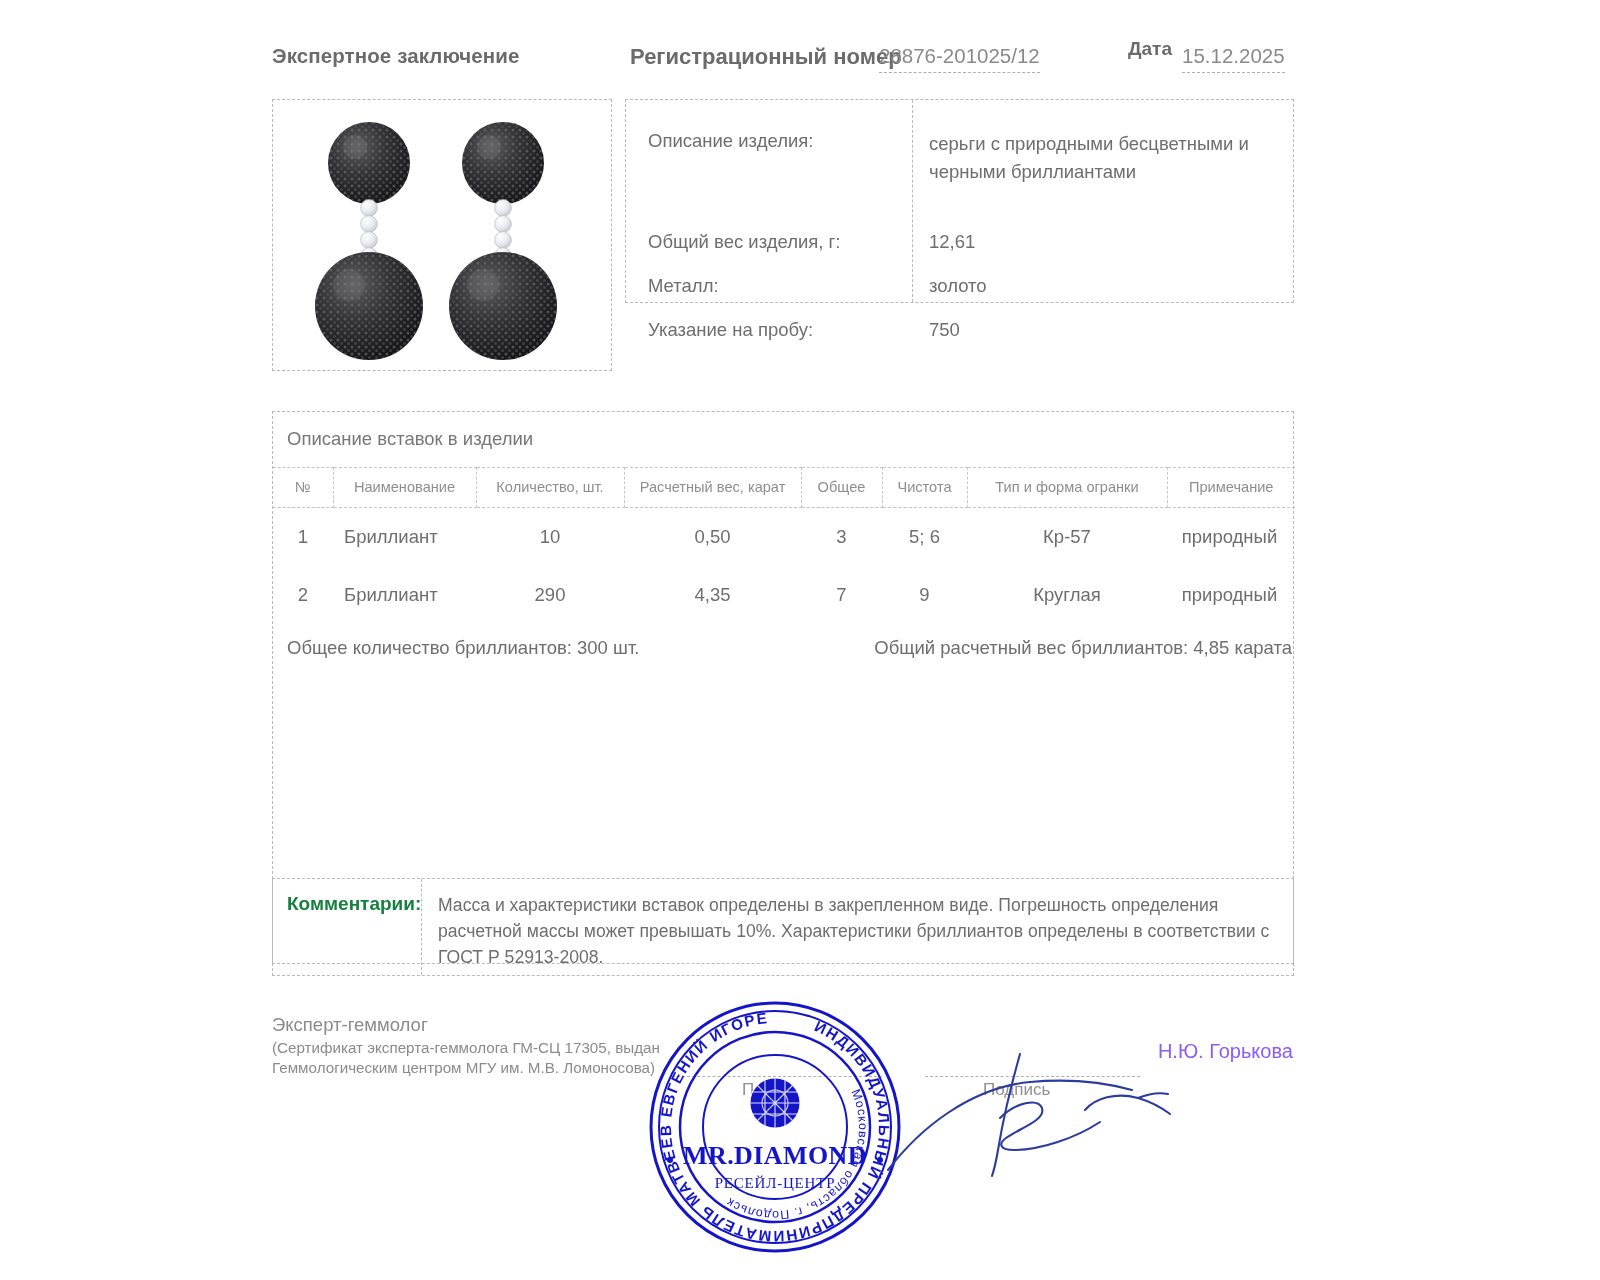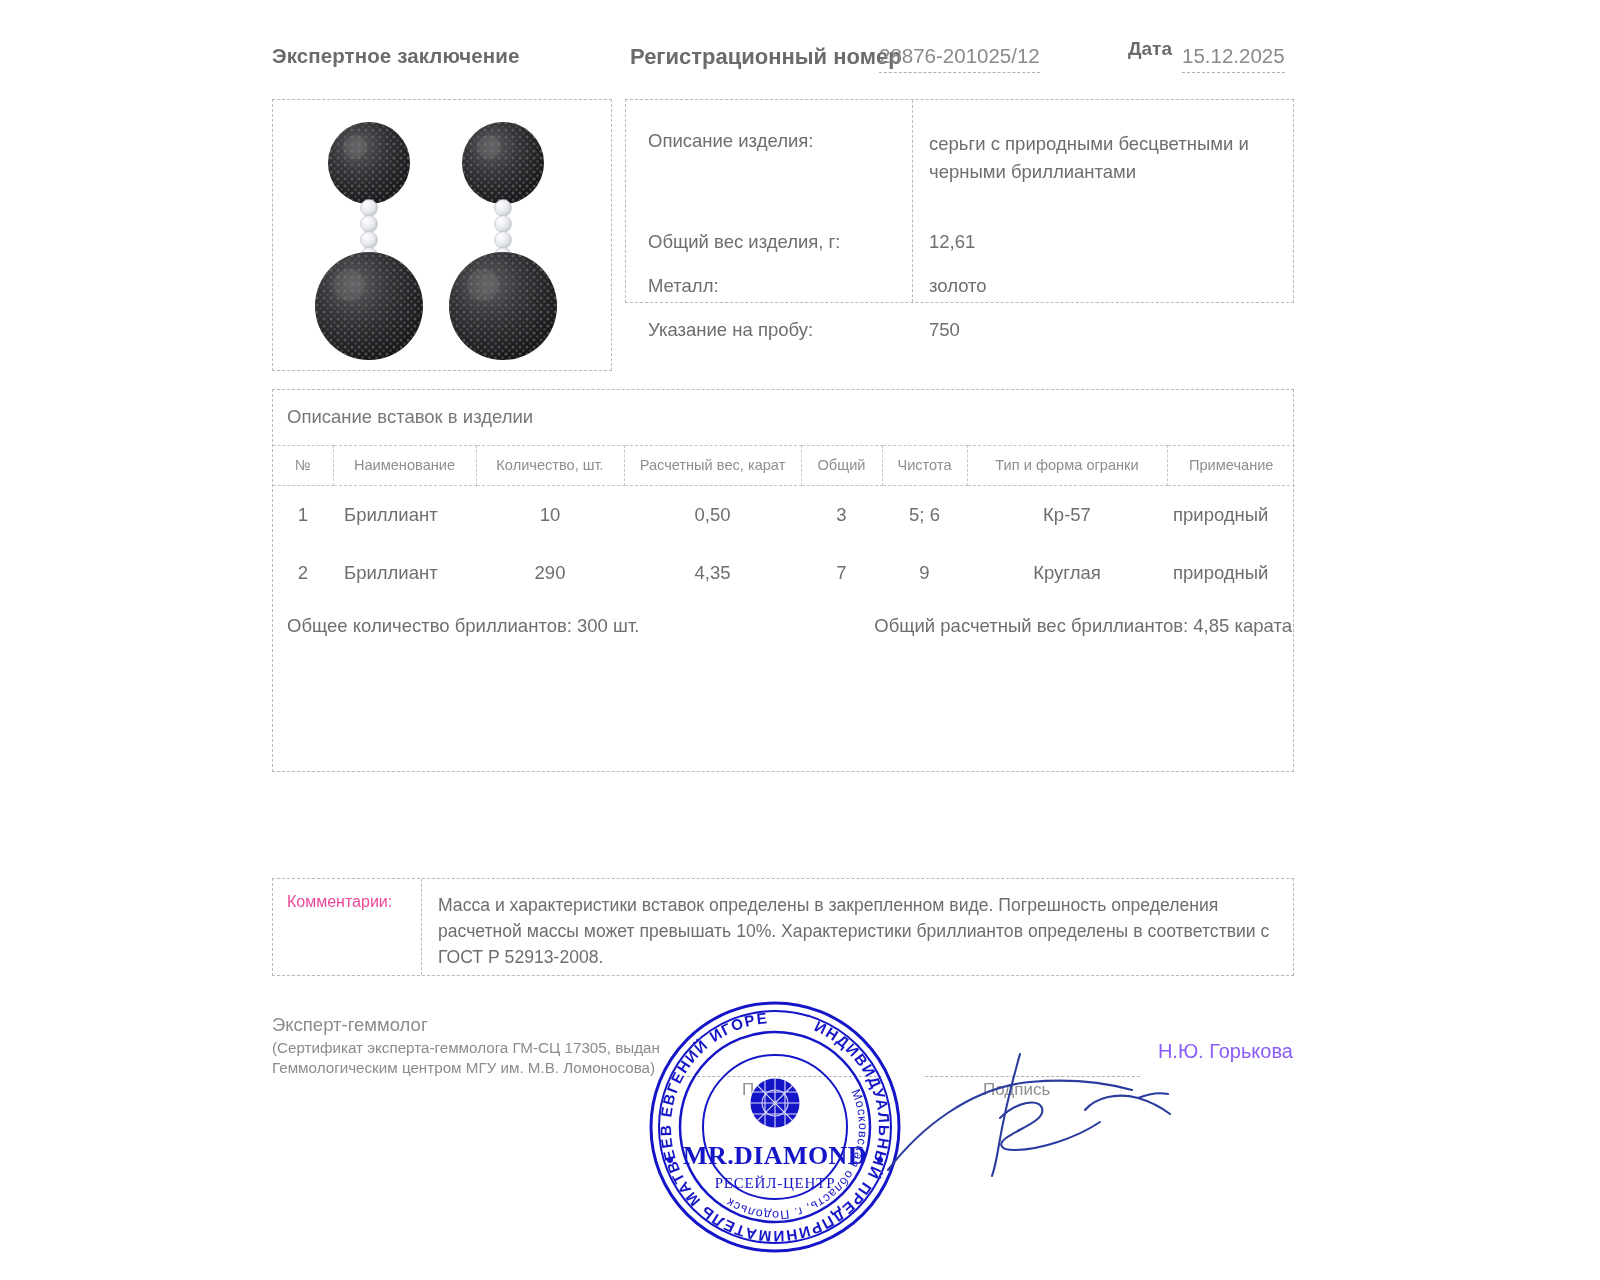--- a/index.html
+++ b/index.html
@@ -70,21 +70,21 @@
     font-size: 18.5px; color: #6e6e6e; white-space: nowrap;
   }
   .spec-row-val {
     position: absolute; left: 303px;
     font-size: 18.5px; color: #6e6e6e;
   }
   .spec-row-val.wrap { width: 352px; line-height: 28px; }
 
   
   #inserts-box {
-    position: absolute; left: 272px; top: 389px; width: 1022px; height: 383px;
+    position: absolute; left: 272px; top: 411px; width: 1022px; height: 553px;
   }
   #inserts-title {
     position: absolute; left: 14px; top: 16px;
     font-size: 18.5px; color: #777;
   }
   #tbl {
     position: absolute; left: 0; top: 55px; width: 1022px;
     border-collapse: collapse; table-layout: fixed;
   }
   #tbl th {
@@ -95,21 +95,21 @@
     border-right: 1px dashed #c6c6c6;
     text-align: center; white-space: nowrap;
   }
   #tbl th:last-child { border-right: none; }
   #tbl td {
     font-size: 18.5px; color: #6e6e6e;
     padding: 18px 6px; text-align: center; height: 55px;
   }
   #tbl tr.r td { border-bottom: none; }
   #tbl td.cl { text-align: left; padding-left: 11px; }
-  #tbl td.cr { text-align: left; padding-right: 9px; }
+  #tbl td.cr { text-align: center; padding-right: 9px; }
 
   #totals {
     position: absolute; left: 0; top: 225px; width: 1022px;
   }
   #totals .t-left {
     position: absolute; left: 14px; top: 0;
     font-size: 18.5px; color: #6e6e6e;
   }
   #totals .t-right {
     position: absolute; right: 3px; top: 0;
@@ -119,21 +119,21 @@
   
   #comments-box {
     position: absolute; left: 272px; top: 878px; width: 1022px; height: 98px;
   }
   #comments-box .c-left {
     position: absolute; left: 0; top: 0; width: 149px; height: 100%;
     border-right: 1px dashed #b9b9b9;
   }
   #comments-label {
     position: absolute; left: 14px; top: 14px;
-    font-size: 16px; color: #ec4899;
+    font-size: 19px; color: #15803d; font-weight: bold;
   }
   #comments-text {
     position: absolute; left: 165px; top: 13px; width: 855px;
     font-size: 17.6px; color: #6e6e6e; line-height: 26px;
   }
 
   
   #expert {
     position: absolute; left: 272px; top: 1014px; width: 400px;
   }
@@ -276,21 +276,21 @@
         <col style="width:85px">
         <col style="width:200px">
         <col style="width:128px">
       </colgroup>
       <thead>
         <tr>
           <th>№</th>
           <th>Наименование</th>
           <th>Количество, шт.</th>
           <th>Расчетный вес, карат</th>
-          <th>Общий</th>
+          <th>Общее</th>
           <th>Чистота</th>
           <th>Тип и форма огранки</th>
           <th>Примечание</th>
         </tr>
       </thead>
       <tbody>
         <tr class="r">
           <td>1</td>
           <td class="cl">Бриллиант</td>
           <td>10</td>

